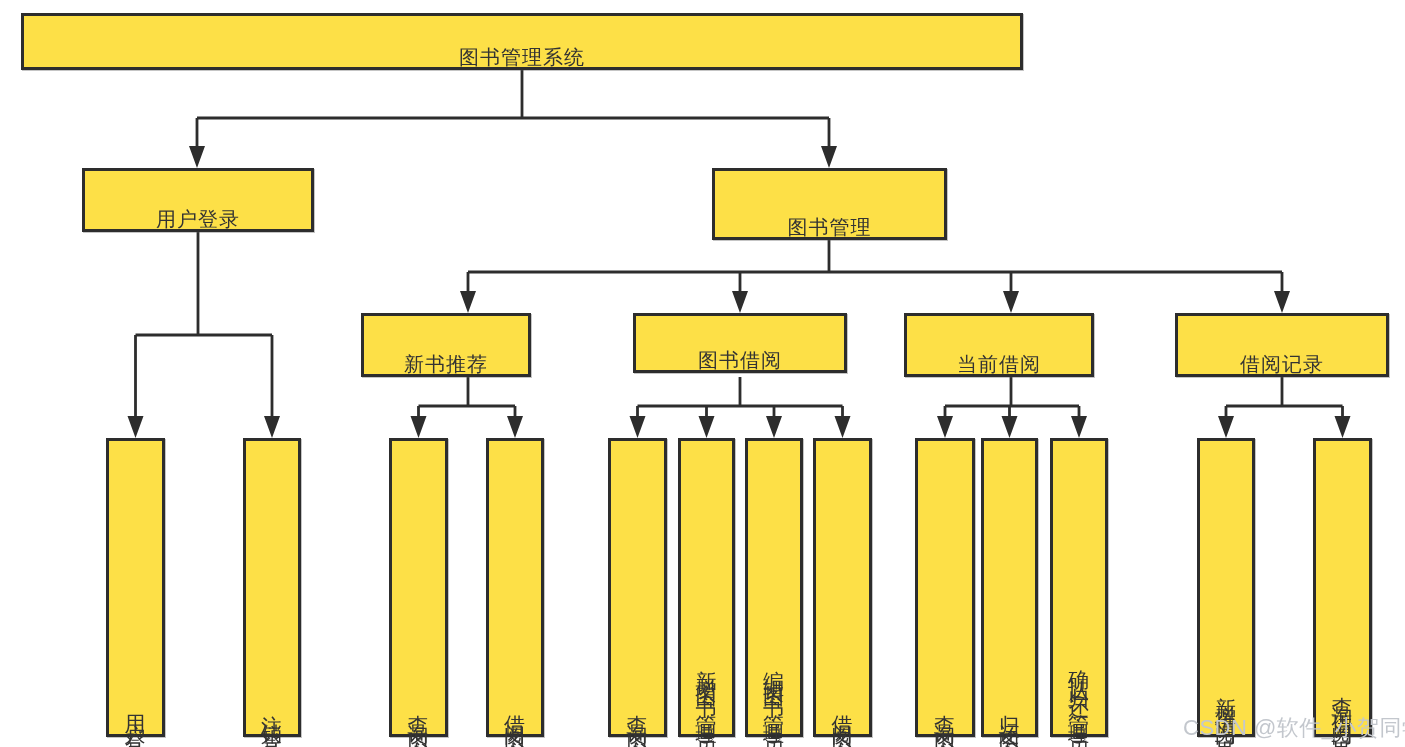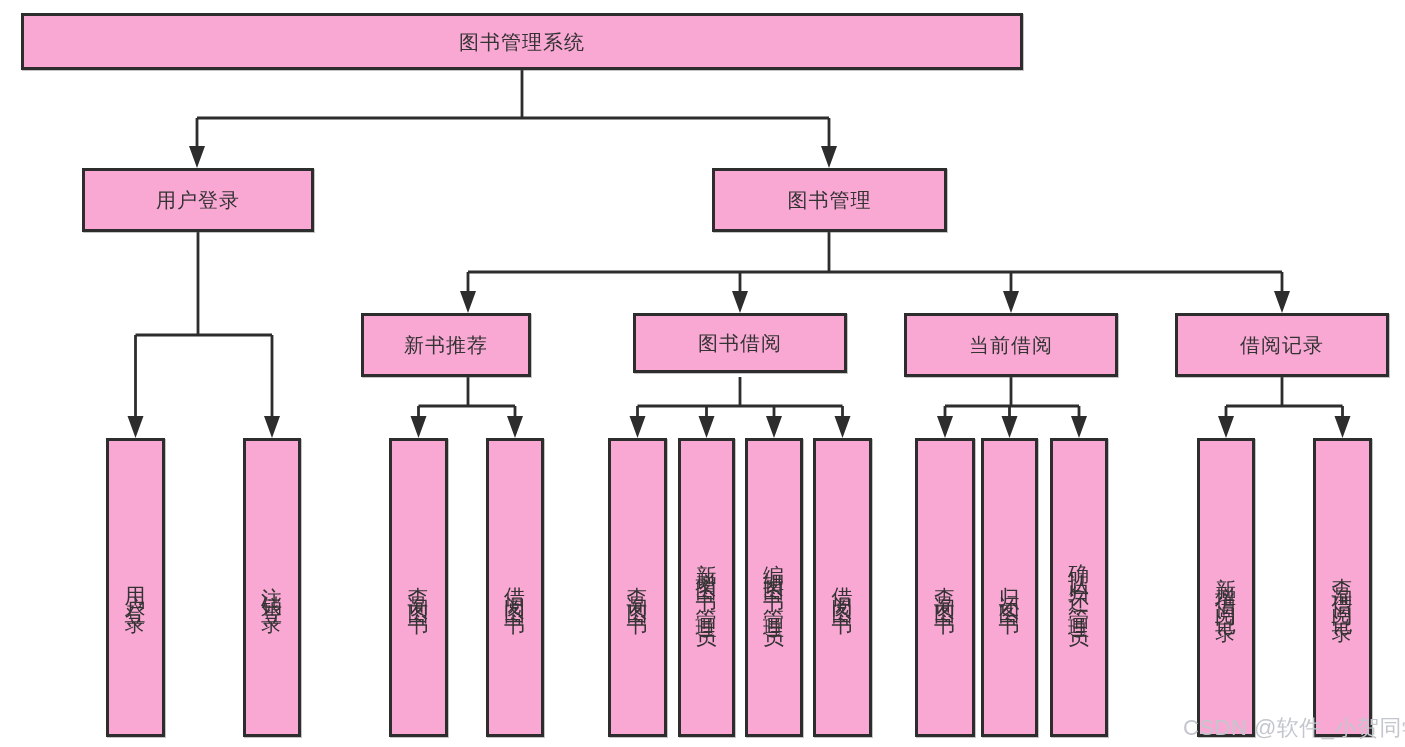--- a/index.html
+++ b/index.html
@@ -7,24 +7,24 @@
     position:relative;
     width:1405px;height:747px;
     background:var(--bg,#ffffff);
     font-family:"Liberation Sans","DejaVu Sans",sans-serif;
     overflow:hidden;
   }
   #wires{position:absolute;left:0;top:0;z-index:1;}
   .box{
     position:absolute;
     box-sizing:border-box;
-    background:#f9a8d4;
+    background:#fde047;
     border:3px solid var(--line,#2d2d2d);
     box-shadow:1px 1px 0 rgba(90,90,90,.35);
-    display:flex;align-items:center;justify-content:center;
+    display:flex;align-items:flex-end;justify-content:center;
     z-index:2;
     color:var(--txt,#333333);
   }
   .hbox span{
     font-size:20px;letter-spacing:1px;line-height:1;white-space:nowrap;
   }
   .vbox span{
     writing-mode:vertical-rl;
     text-orientation:mixed;
     font-size:21px;
@@ -67,31 +67,31 @@
          M1218 416 L1234 416 L1226 438 Z  M1334.5 416 L1350.5 416 L1342.5 438 Z"></path>
   </svg>
 
   <div class="box hbox" style="left:21px;top:13px;width:1002px;height:57px">
     <span>图书管理系统</span>
   </div>
 
   <div class="box hbox" style="left:82px;top:168px;width:232px;height:64px">
     <span>用户登录</span>
   </div>
-  <div class="box hbox" style="left:712px;top:168px;width:235px;height:64px">
+  <div class="box hbox" style="left:712px;top:168px;width:235px;height:72px">
     <span>图书管理</span>
   </div>
 
   <div class="box hbox" style="left:361px;top:313px;width:170px;height:64px">
     <span>新书推荐</span>
   </div>
   <div class="box hbox" style="left:633px;top:313px;width:214px;height:60px">
     <span>图书借阅</span>
   </div>
-  <div class="box hbox" style="left:904px;top:313px;width:214px;height:64px">
+  <div class="box hbox" style="left:904px;top:313px;width:190px;height:64px">
     <span>当前借阅</span>
   </div>
   <div class="box hbox" style="left:1175px;top:313px;width:214px;height:64px">
     <span>借阅记录</span>
   </div>
 
   <div class="box vbox" style="left:106px;top:438px;width:59px;height:299px">
     <span>用户登录</span>
   </div>
   <div class="box vbox" style="left:243px;top:438px;width:58px;height:299px">

